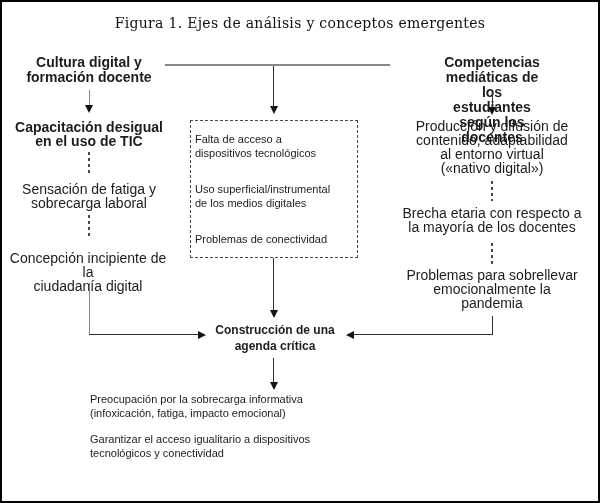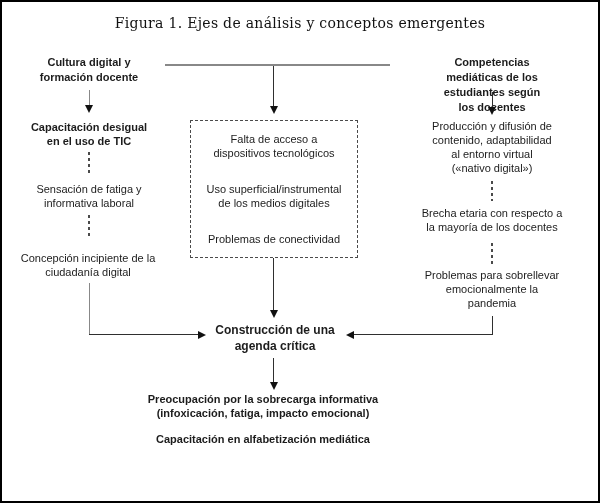--- a/index.html
+++ b/index.html
@@ -9,21 +9,21 @@
     font-family:"Liberation Sans", sans-serif; overflow:hidden;padding-left:40px;
   }
   .title {
     position:absolute; left:0; top:13px; width:100%;
     text-align:center; font-family:"DejaVu Serif", serif;
     font-size:14px; letter-spacing:0.3px; color:#111;
   }
   .txt {
     position:absolute; transform:translateX(-50%);
     text-align:center; white-space:pre-line;
-    font-size:11px; line-height:14px; color:#1c1c1c;
+    font-size:14px; line-height:14px; color:#1c1c1c;
   }
   .bold { font-weight:bold; line-height:15px; }
   .node-main { font-size:12px; line-height:16px; }
   .vline { position:absolute; width:1px; }
   .hline { position:absolute; height:1px; }
   .thick { height:2px; }
   .gray { background:#888; }
   .dark { background:#2f2f2f; }
   .dashv {
     position:absolute; width:2px;
@@ -33,26 +33,26 @@
   .arr.down  { border-left:4px solid transparent; border-right:4px solid transparent; border-top:8px solid #111; }
   .arr.right { border-top:4px solid transparent; border-bottom:4px solid transparent; border-left:8px solid #111; }
   .arr.left  { border-top:4px solid transparent; border-bottom:4px solid transparent; border-right:8px solid #111; }
   .dashed-box {
     position:absolute; left:188px; top:118px; width:168px; height:138px;
     box-sizing:border-box; border:1px dashed #4a4a4a;
     display:flex; flex-direction:column; justify-content:space-between;
     padding:11px 4px;
   }
   .dashed-box .bi {
-    text-align:center; white-space:pre-line;
+    text-align:left; white-space:pre-line;
     font-size:11px; line-height:14px; color:#1c1c1c;
   }
   .bottom-block {
-    position:absolute; left:261px; top:390px; width:380px;
-    transform:translateX(-50%); text-align:center;font-weight:bold;
+    position:absolute; left:278px; top:390px; width:380px;
+    transform:translateX(-50%); text-align:left;
   }
   .bottom-block .bb {
     white-space:pre-line; font-size:11px; line-height:14px;
     color:#1c1c1c; margin-bottom:12px;
   }
 </style>
 </head>
 <body>
 
 <div class="frame">
@@ -70,21 +70,21 @@
 
   <div class="vline gray" style="left:87px; top:88px; height:16px;"></div>
   <div class="arr down" style="left:83px; top:103px;"></div>
   <div class="vline dark" style="left:490px; top:90px; height:16px;"></div>
   <div class="arr down" style="left:486px; top:105px;"></div>
 
   <div class="txt" style="left:87px; top:118px; width:160px;font-weight:bold;">Capacitación desigual
 en el uso de TIC</div>
   <div class="dashv" style="left:86px; top:150px; height:23px;"></div>
   <div class="txt" style="left:87px; top:180px; width:160px;">Sensación de fatiga y
-informativa laboral</div>
+sobrecarga laboral</div>
   <div class="dashv" style="left:86px; top:213px; height:23px;"></div>
   <div class="txt" style="left:86px; top:242px; width:170px;margin-top:7px;">Concepción incipiente de la
 ciudadanía digital</div>
 
   <div class="dashed-box">
     <div class="bi">Falta de acceso a
 dispositivos tecnológicos</div>
     <div class="bi">Uso superficial/instrumental
 de los medios digitales</div>
     <div class="bi">Problemas de conectividad</div>
@@ -115,16 +115,17 @@
 
   <div class="txt bold node-main" style="left:273px; top:320px; width:160px;">Construcción de una
 agenda crítica</div>
 
   <div class="vline dark" style="left:271px; top:356px; height:25px;"></div>
   <div class="arr down" style="left:268px; top:380px;"></div>
 
   <div class="bottom-block">
     <div class="bb">Preocupación por la sobrecarga informativa
 (infoxicación, fatiga, impacto emocional)</div>
-    <div class="bb">Capacitación en alfabetización mediática</div>
+    <div class="bb">Garantizar el acceso igualitario a dispositivos
+tecnológicos y conectividad</div>
   </div>
 
 </div>
 
 </body></html>

